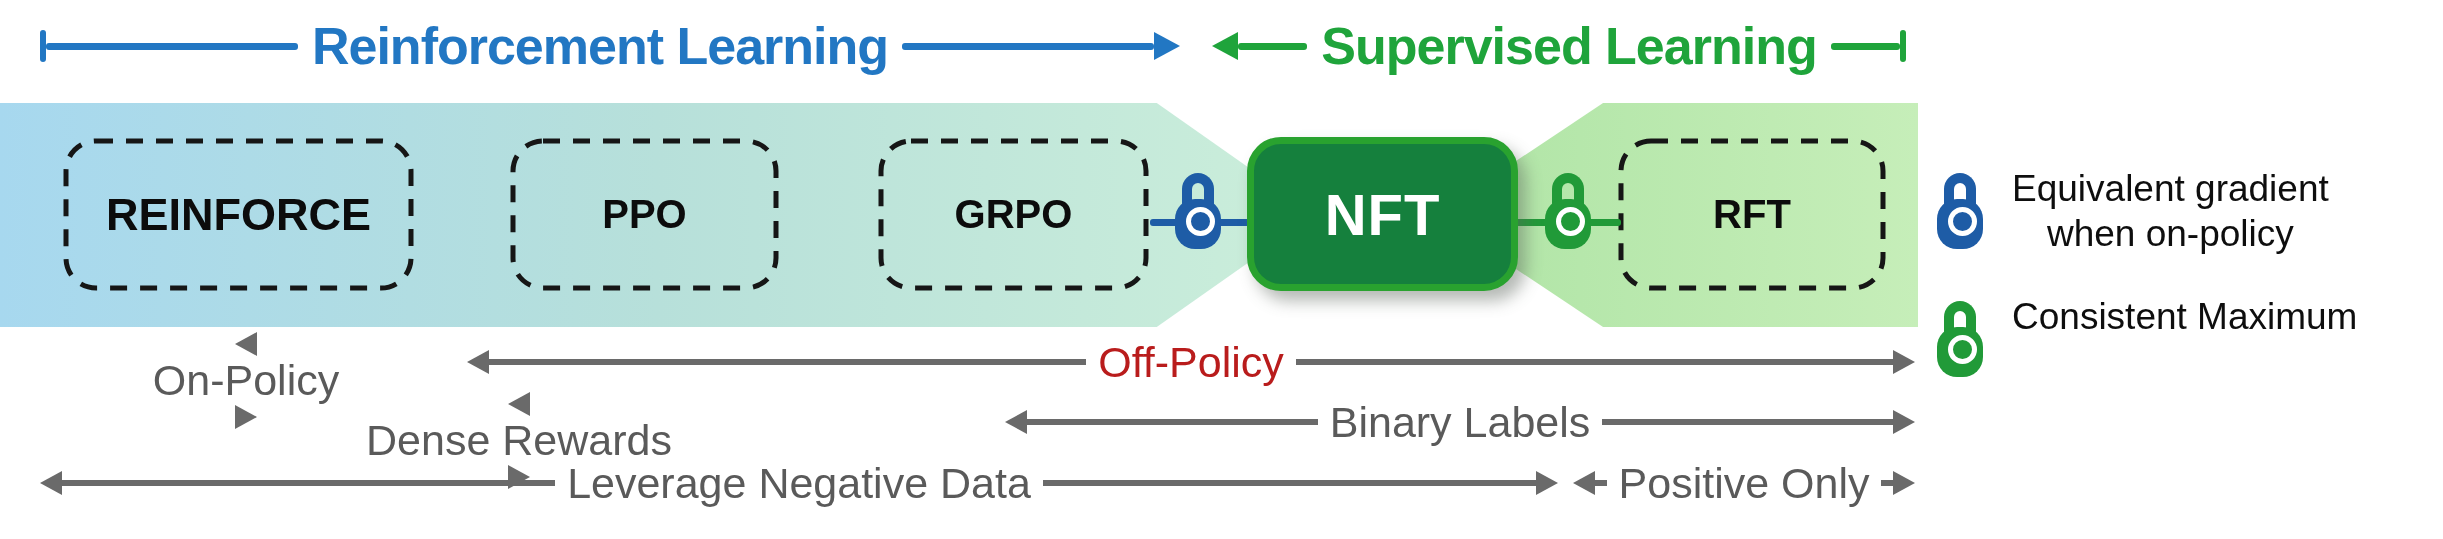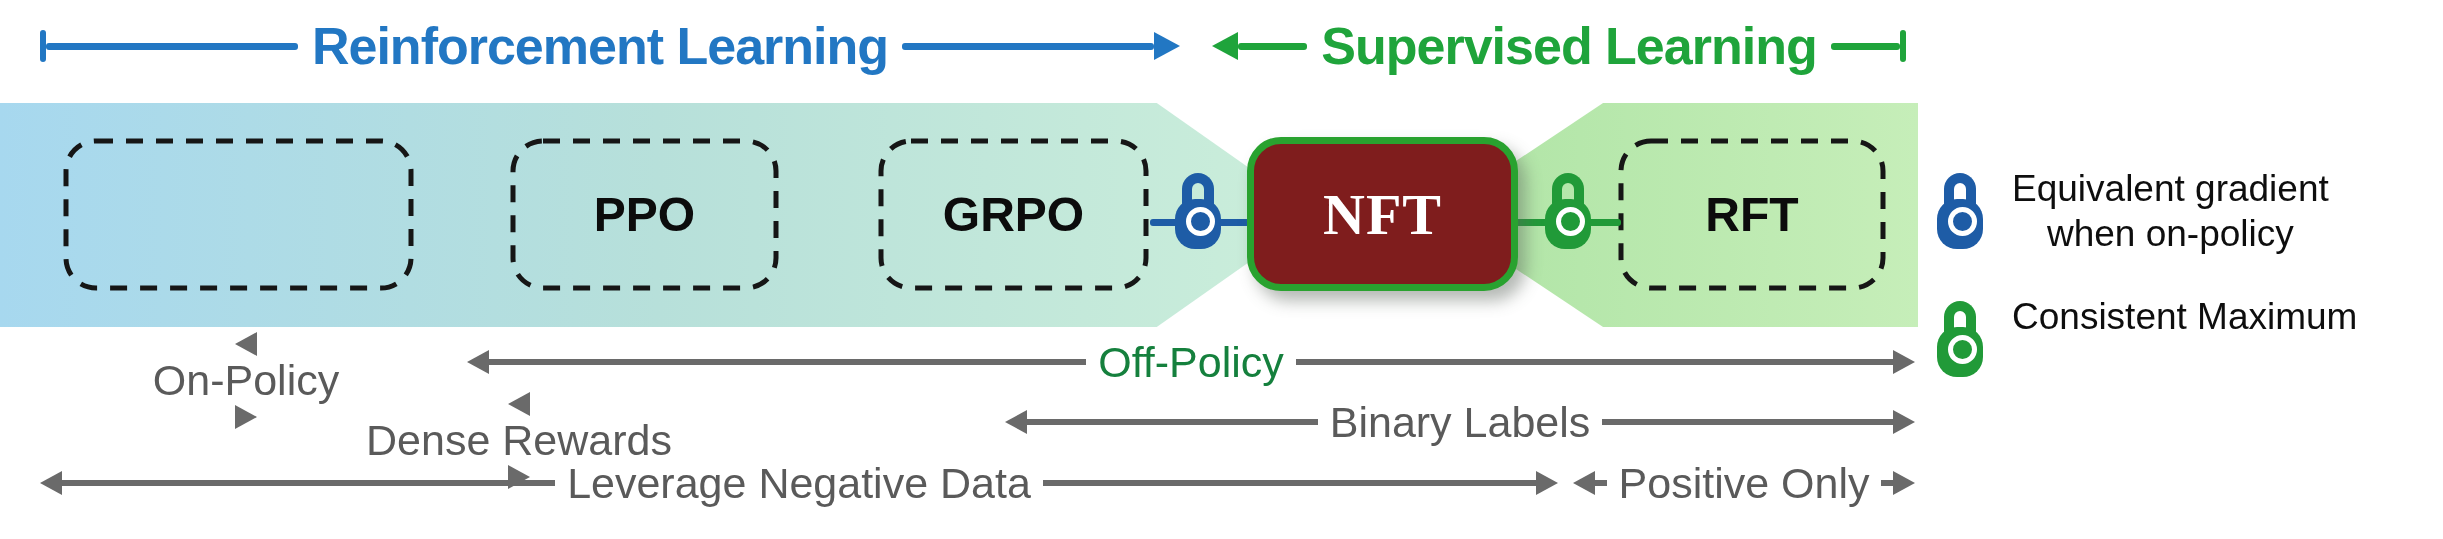--- a/index.html
+++ b/index.html
@@ -19,21 +19,21 @@
   .band{position:absolute;top:103px;height:224px;z-index:1;}
   #band-left{left:0;width:1316px;
     clip-path:polygon(0 0,87.9% 0,100% 50%,87.9% 100%,0 100%);}
   #band-right{left:1435px;width:483px;
     clip-path:polygon(0 50%,34.8% 0,100% 0,100% 100%,34.8% 100%);}
   
   .dbox{position:absolute;top:137px;height:155px;z-index:2;display:flex;align-items:center;justify-content:center;}
   .dbox svg{position:absolute;inset:0;width:100%;height:100%;overflow:visible;}
   .dbox svg rect{fill:none;stroke:#161616;stroke-width:5px;stroke-dasharray:17 13;
     x:4px;y:4px;rx:30px;width:calc(100% - 8px);height:calc(100% - 8px);}
-  .dbox .mlbl{font-size:48px;font-weight:bold;color:#0c0c0c;white-space:nowrap;z-index:1;}
+  .dbox .mlbl{font-size:40px;font-weight:bold;color:#0c0c0c;white-space:nowrap;z-index:1;}
   #box-reinforce{left:62px;width:353px;}
   #box-reinforce .mlbl{font-size:45px;}
   #box-ppo{left:509px;width:271px;}
   #box-grpo{left:877px;width:273px;}
   #box-rft{left:1617px;width:270px;}
   #box-nft{position:absolute;left:1247px;top:137px;width:271px;height:154px;z-index:3;
     border:7px solid;border-radius:34px;box-sizing:border-box;
     display:flex;align-items:center;justify-content:center;
     box-shadow:8px 10px 16px rgba(90,100,90,0.45);}
   #box-nft .mlbl{font-size:58px;font-weight:bold;color:#ffffff;letter-spacing:1px;}
@@ -78,41 +78,42 @@
     <div class="bar" style="background: rgb(31, 164, 59);"></div>
   </div>
 
   <div class="band" id="band-left" style="background: linear-gradient(90deg, rgb(167, 216, 239) 0%, rgb(183, 224, 218) 50%, rgb(203, 238, 218) 100%);"></div>
   <div class="band" id="band-right" style="background: linear-gradient(90deg, rgb(175, 228, 165) 0%, rgb(198, 238, 185) 100%);"></div>
 
   <div class="dbox" id="box-reinforce">
     <svg>
         <rect></rect>
       </svg>
+    <div class="mlbl">REINFORCE</div>
   </div>
   <div class="dbox" id="box-ppo">
     <svg>
         <rect></rect>
       </svg>
     <div class="mlbl">PPO</div>
   </div>
   <div class="dbox" id="box-grpo">
     <svg>
         <rect></rect>
       </svg>
     <div class="mlbl">GRPO</div>
   </div>
   <div class="dbox" id="box-rft">
     <svg>
         <rect></rect>
       </svg>
     <div class="mlbl">RFT</div>
   </div>
 
-  <div id="box-nft" style="background: #7f1d1d; border-color: rgb(41, 162, 47); font-family: Liberation Serif, serif;">
+  <div id="box-nft" style="background: #15803d; border-color: rgb(41, 162, 47);">
     <div class="mlbl">NFT</div>
   </div>
 
   <div class="conn" id="conn-blue" style="background: rgb(30, 92, 166);"></div>
   <div class="conn" id="conn-green" style="background: rgb(33, 154, 56);"></div>
 
   <div class="lock" style="left: 1175px; top: 173px; --c: #1e5ca6;">
     <div class="shackle"></div>
     <div class="body"></div>
     <div class="hole"></div>
@@ -144,21 +145,21 @@
   <div class="axrow" style="left:40px;top:332px;width:412px;flex-direction:column;">
     <div class="gtri left" style="border-right-color: rgb(106, 106, 106);"></div>
     <div class="ln" style="background: rgb(106, 106, 106);"></div>
     <div class="lbl" style="color: rgb(90, 90, 90);">On-Policy</div>
     <div class="ln" style="background: rgb(106, 106, 106);"></div>
     <div class="gtri right" style="border-left-color: rgb(106, 106, 106);"></div>
   </div>
   <div class="axrow" style="left:467px;top:332px;width:1448px;">
     <div class="gtri left" style="border-right-color: rgb(106, 106, 106);"></div>
     <div class="ln" style="background: rgb(106, 106, 106);"></div>
-    <div class="lbl" style="color: #15803d;">Off-Policy</div>
+    <div class="lbl" style="color: #b91c1c;">Off-Policy</div>
     <div class="ln" style="background: rgb(106, 106, 106);"></div>
     <div class="gtri right" style="border-left-color: rgb(106, 106, 106);"></div>
   </div>
 
   <div class="axrow" style="left:40px;top:392px;width:958px;flex-direction:column;">
     <div class="gtri left" style="border-right-color: rgb(106, 106, 106);"></div>
     <div class="ln" style="background: rgb(106, 106, 106);"></div>
     <div class="lbl" style="color: rgb(90, 90, 90);">Dense Rewards</div>
     <div class="ln" style="background: rgb(106, 106, 106);"></div>
     <div class="gtri right" style="border-left-color: rgb(106, 106, 106);"></div>

